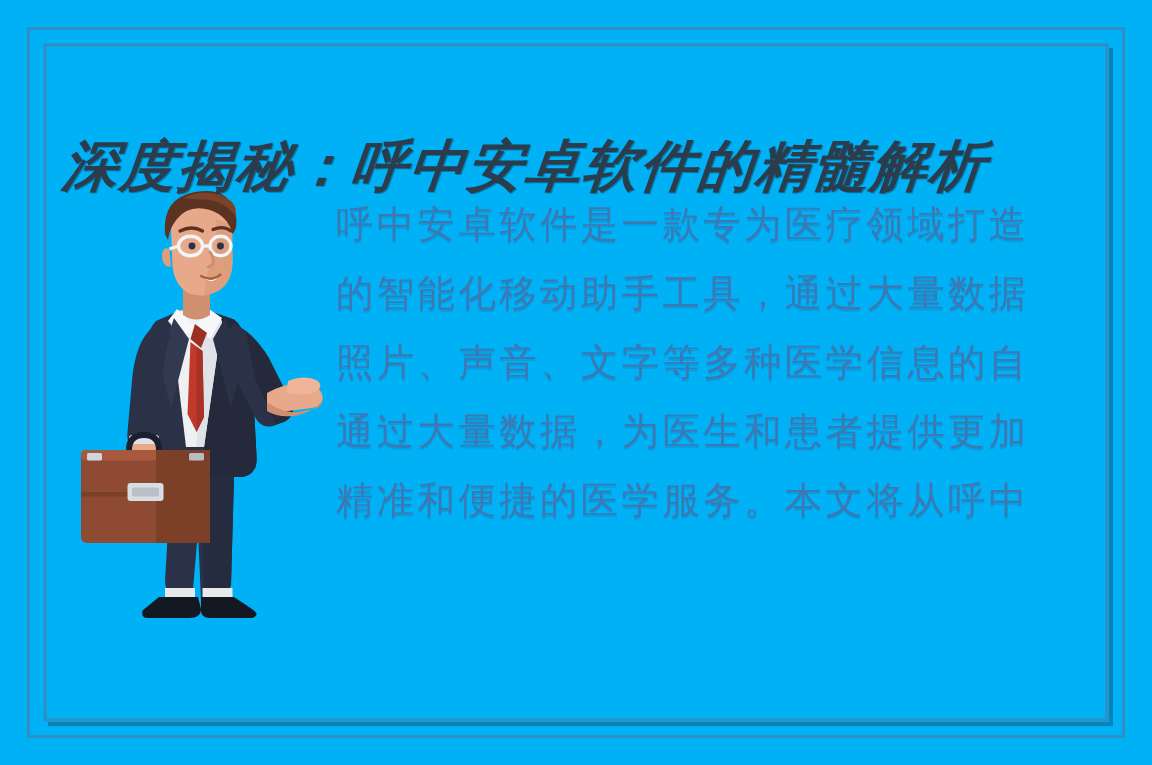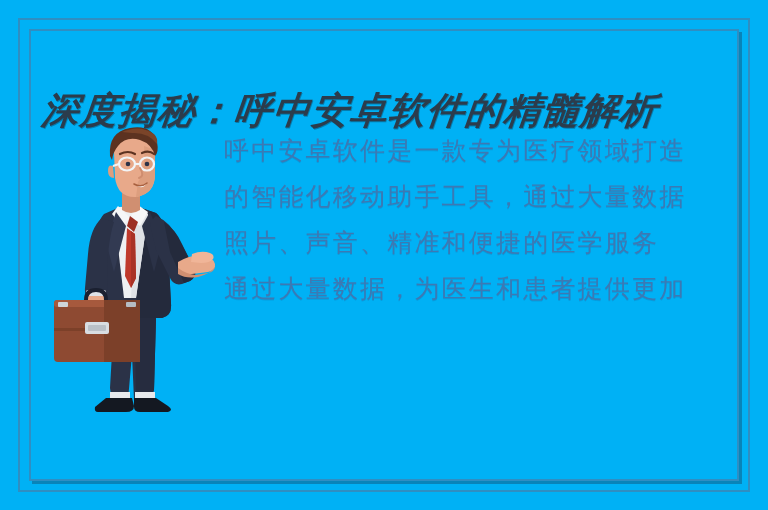--- a/index.html
+++ b/index.html
@@ -181,17 +181,18 @@
       <rect x="6" y="180" width="10" height="5" rx="1" fill="#cfd5da"></rect>
       <rect x="74" y="180" width="10" height="5" rx="1" fill="#b6bdc3"></rect>
     </svg>
   </div>
 
   <h1 class="title">深度揭秘：呼中安卓软件的精髓解析</h1>
 
   <div class="body-copy">
     <span class="body-line">呼中安卓软件是一款专为医疗领域打造</span>
     <span class="body-line">的智能化移动助手工具，通过大量数据</span>
-    <span class="body-line">照片、声音、精准和便捷的医学服务</span>
+    <span class="body-line">照片、声音、文字等多种医学信息的自</span>
     <span class="body-line">通过大量数据，为医生和患者提供更加</span>
+    <span class="body-line">精准和便捷的医学服务。本文将从呼中</span>
   </div>
 
 </div>
 
 </body></html>

